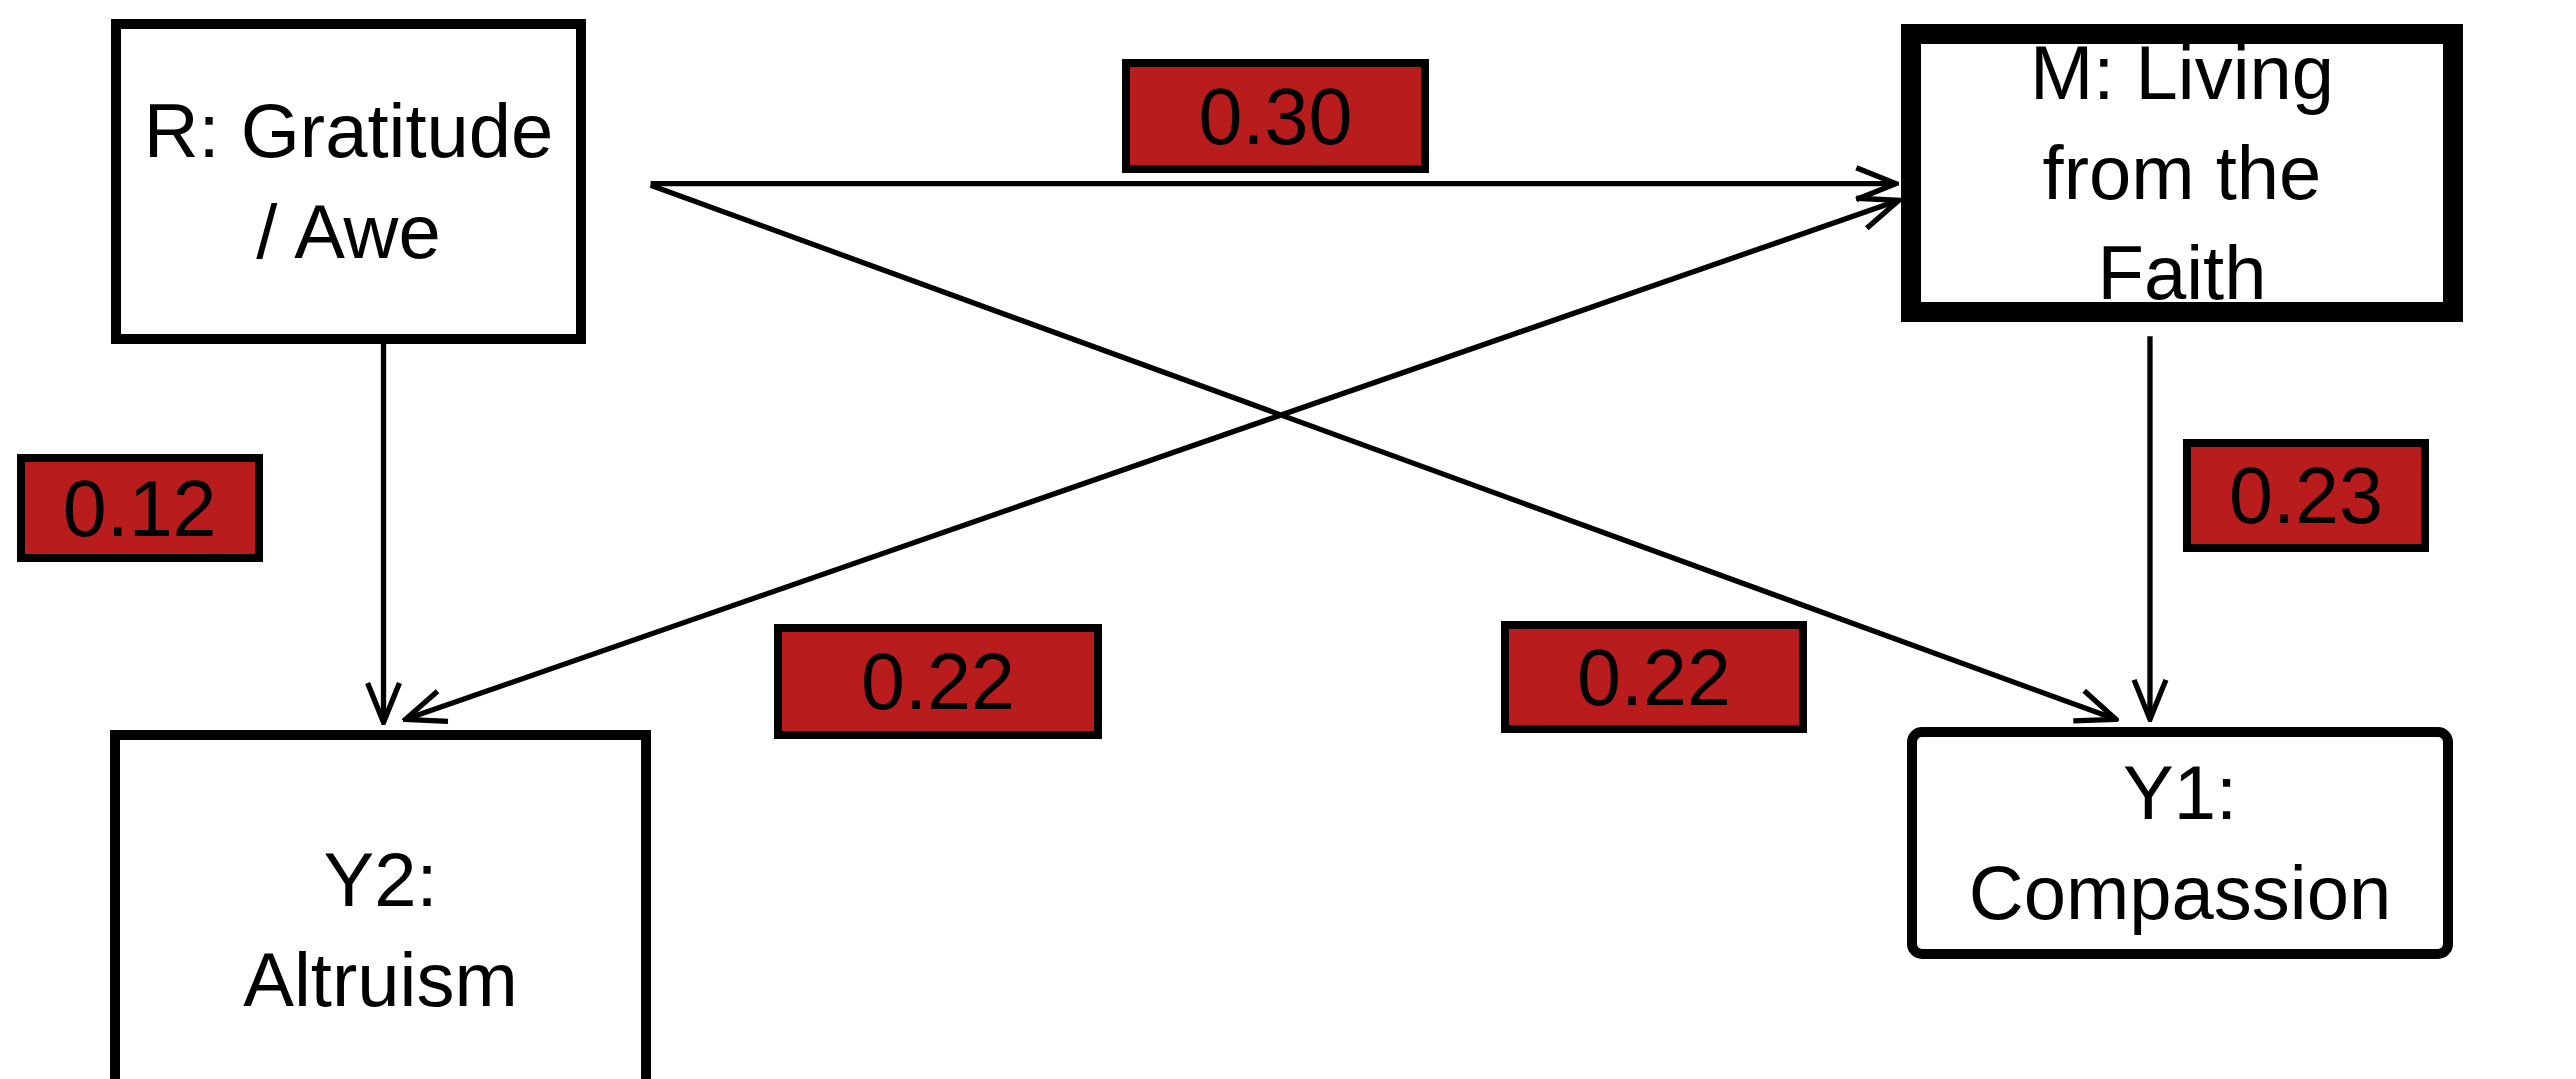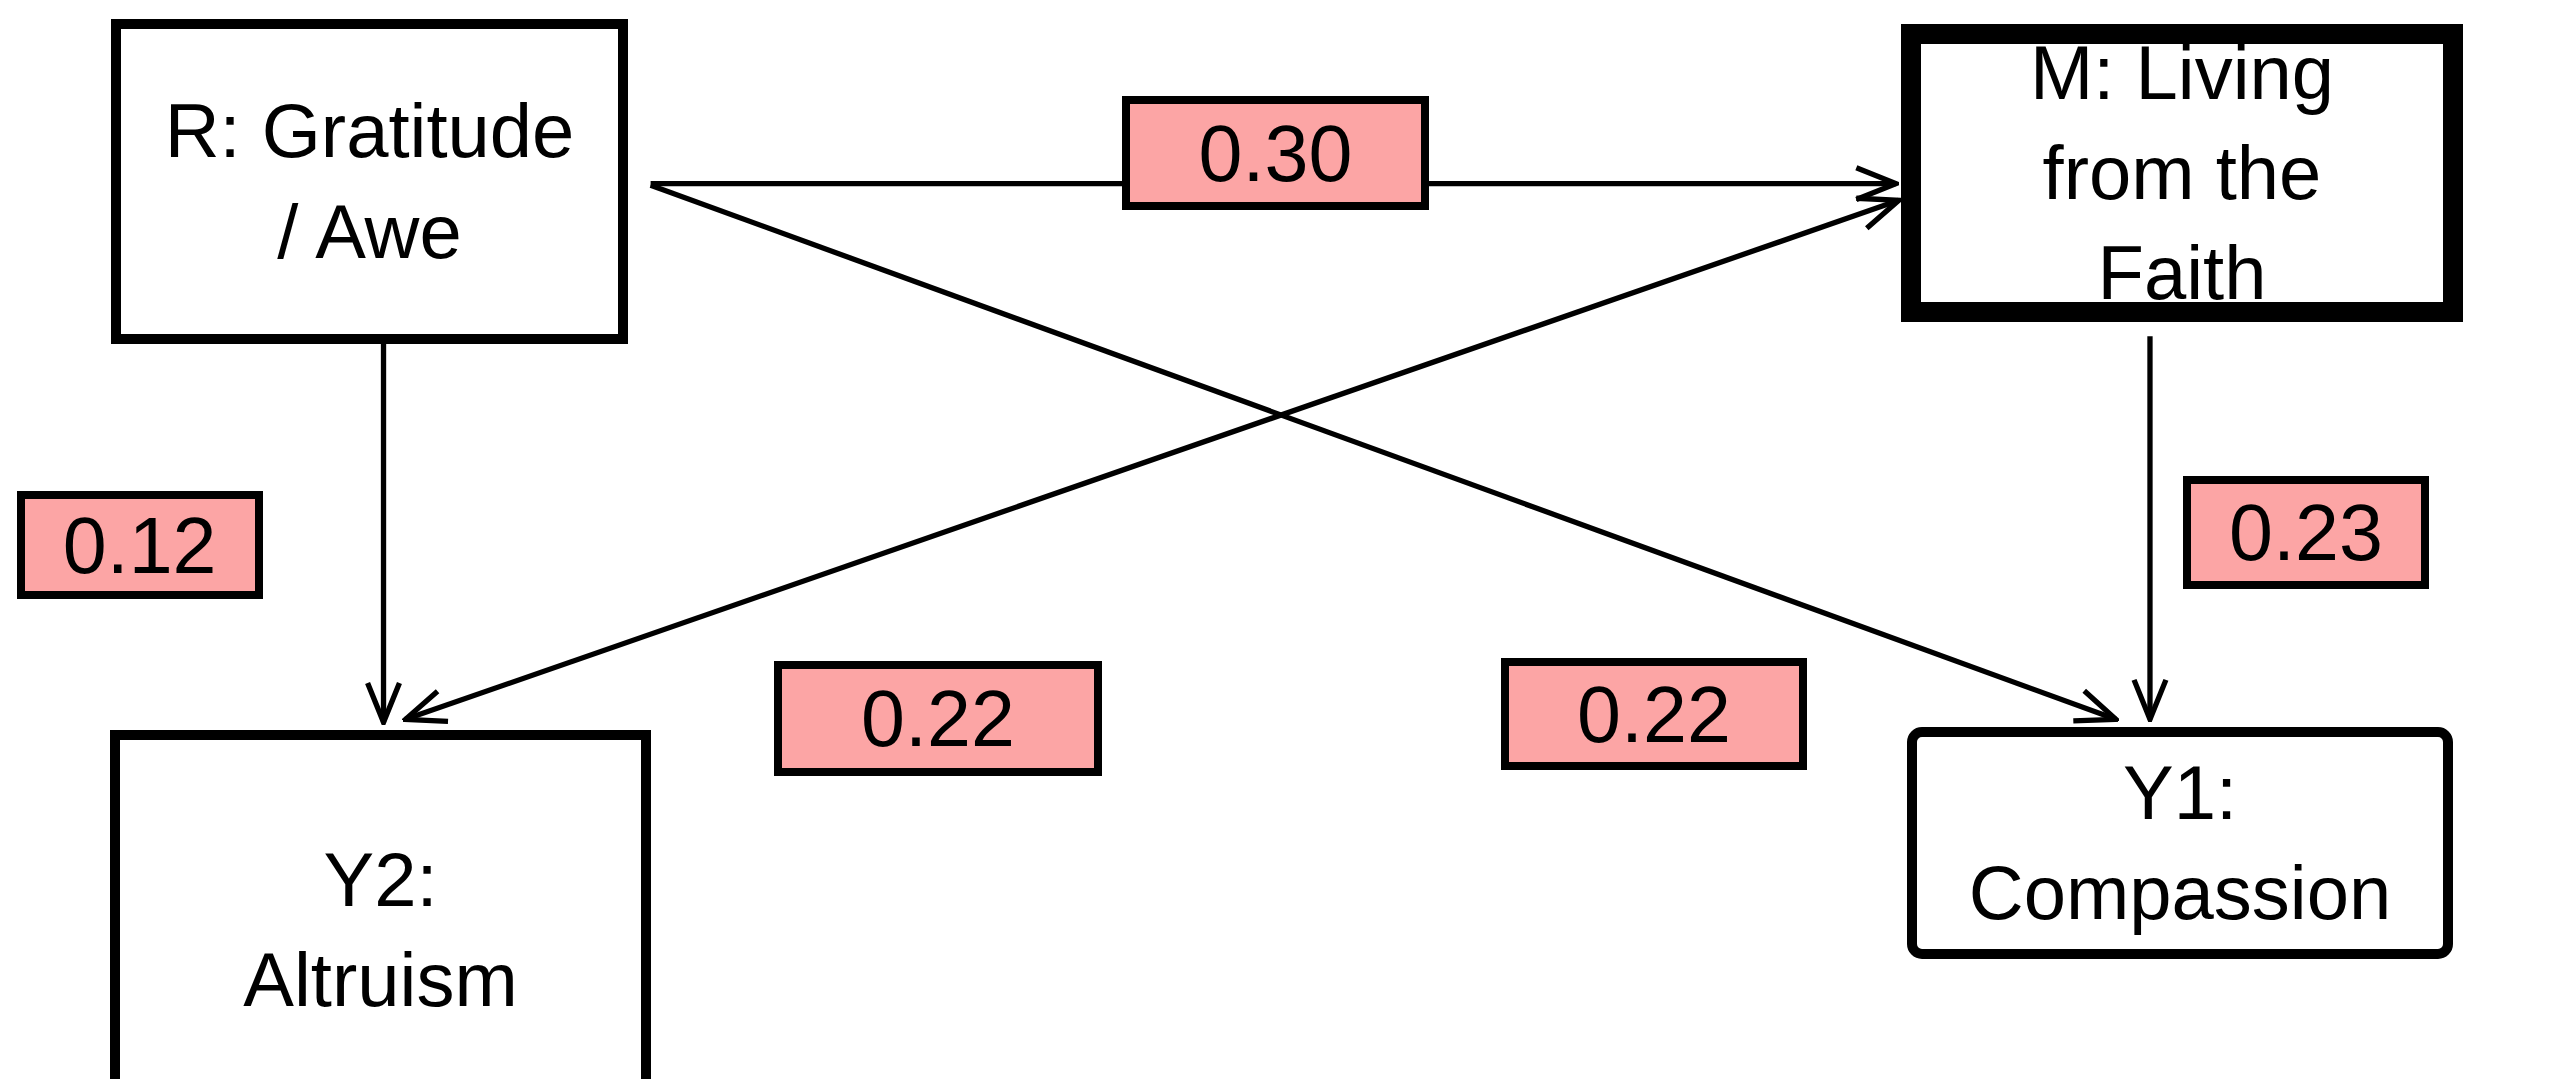--- a/index.html
+++ b/index.html
@@ -34,36 +34,35 @@
     background: #ffffff;
     border: 10.6px solid #000000;
     display: flex;
     align-items: center;
     justify-content: center;
     text-align: center;
     white-space: pre-line;
     font-size: 76px;
     line-height: 1.32;
   }
-  .node-r  { left: 111px;  top: 19px;  width: 517px; height: 325px; }
+  .node-r  { left: 111px;  top: 19px;  width: 475px; height: 325px; }
   .node-m  { left: 1901px; top: 24px;  width: 562px; height: 298px; border-width: 20.5px; }
   .node-y2 { left: 110px;  top: 730px; width: 541px; height: 400px; border-width: 10px; }
   .node-y1 { left: 1907px; top: 727px; width: 546px; height: 232px; border-width: 10px; border-radius: 15px; }
   .plabel {
     position: absolute;
     box-sizing: border-box;
-    background: #fca5a5;
+    background: #b91c1c;
     border: 8.3px solid #000000;
     display: flex;
     align-items: center;
     justify-content: center;
     text-align: center;
     font-size: 79px;
     line-height: 1;
-    margin-top: 37px;
   }
   .plabel-r-m  { left: 1122px; top: 59px;  width: 307px; height: 114px; }
   .plabel-r-y2 { left: 16.7px;   top: 454px; width: 246px; height: 108px; }
   .plabel-m-y1 { left: 2183px; top: 439px; width: 246px; height: 113px; }
   .plabel-m-y2 { left: 774px; top: 624px; width: 328px; height: 115px; }
   .plabel-r-y1 { left: 1501px; top: 621px; width: 306px; height: 112px; }
 </style>
 </head>
 <body>
 

